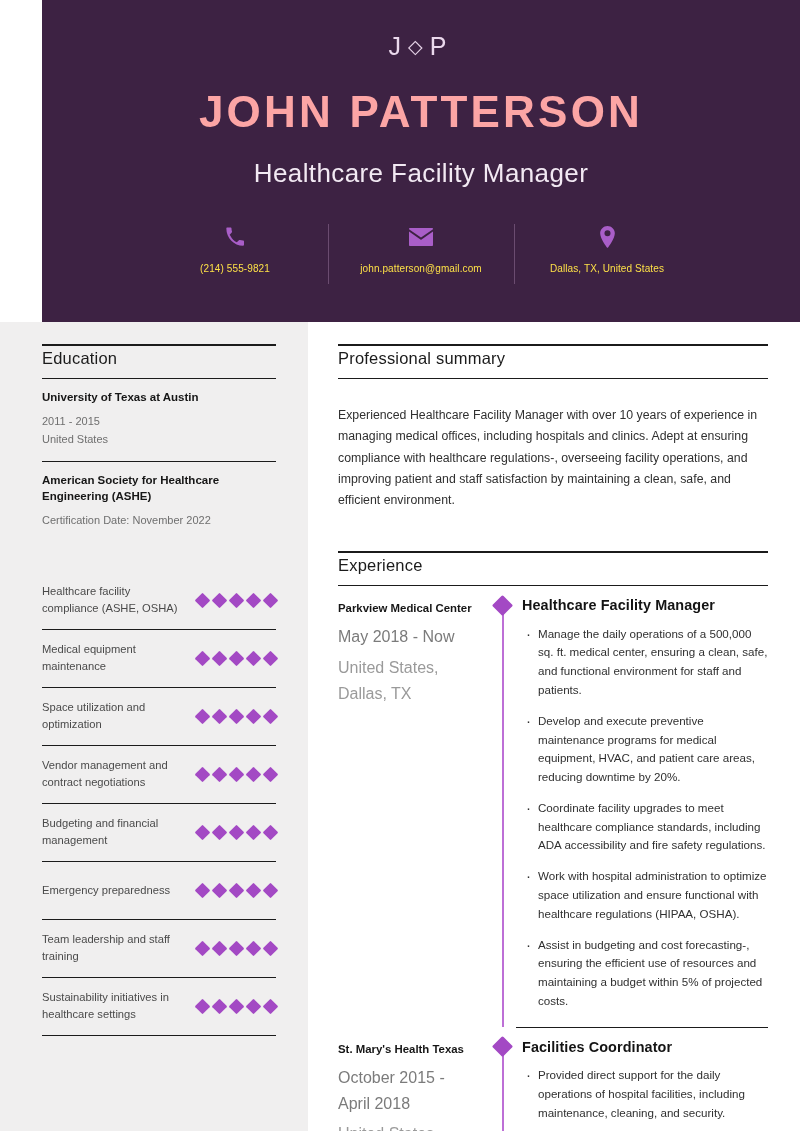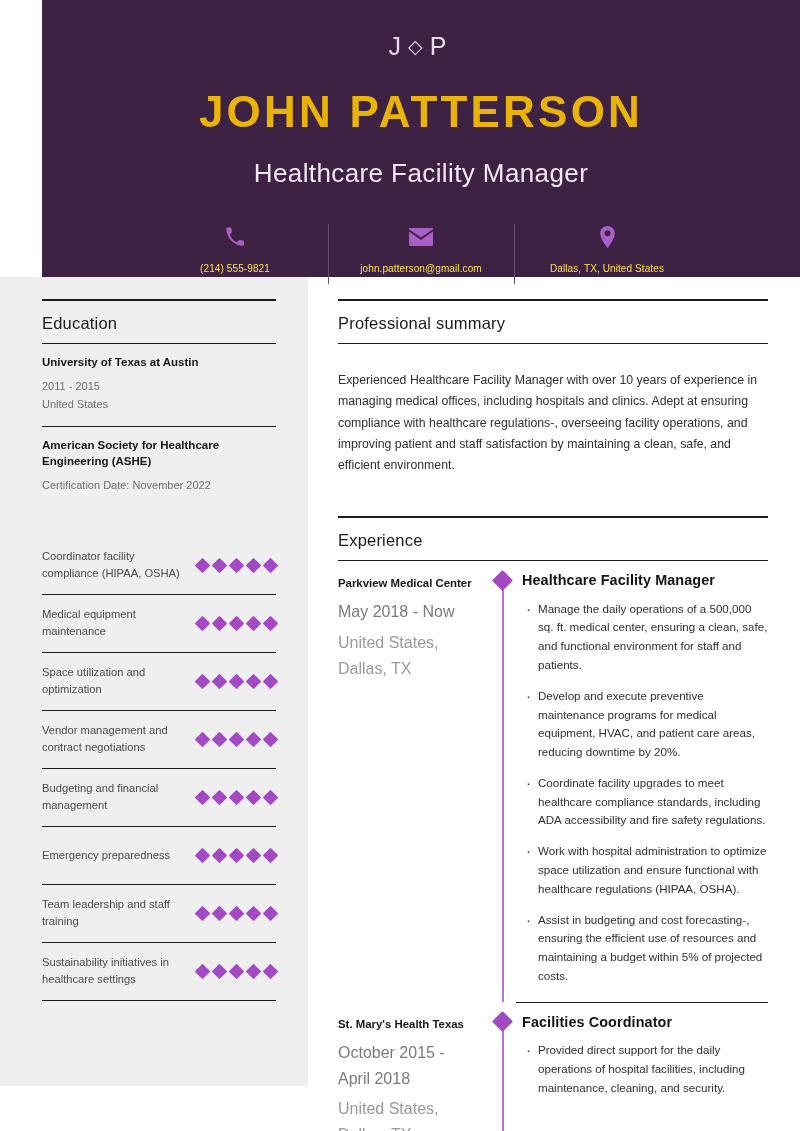--- a/index.html
+++ b/index.html
@@ -17,21 +17,21 @@
     position: relative;
     width: 800px;
     height: 1131px;
     background: #ffffff;
     overflow: hidden;
   }
 
   
   .header {
     background: #3D2243;
-    height: 277px;
+    height: 322px;
     box-sizing: border-box;
     padding: 34px 40px 0 40px;
     text-align: center;
     color: #ffffff;
     position: relative;
     margin-left: 42px;
   }
 
   .monogram {
     font-family: "Liberation Sans", sans-serif;
@@ -46,21 +46,21 @@
   .monogram .mono-dia {
     font-size: 19px;
     position: relative;
     top: -2px;
   }
 
   .full-name {
     font-size: 44px;
     font-weight: 700;
     letter-spacing: 3.2px;
-    color: #eab308;
+    color: #fca5a5;
     line-height: 1.1;
     margin: 0 0 22px 0;
     white-space: nowrap;
   }
 
   .job-title {
     font-size: 26px;
     font-weight: 300;
     letter-spacing: 0.4px;
     color: #F2E9F3;
@@ -129,21 +129,21 @@
 
   
   .sec {
     margin-bottom: 6px;
   }
   .sec-head {
     font-size: 16.5px;
     font-weight: 400;
     color: #1b1b1b;
     letter-spacing: 0.2px;
-    padding: 13px 0 10px 0;
+    padding: 3px 0 10px 0;
     border-top: 2px solid #1b1b1b;
     border-bottom: 1.6px solid #1b1b1b;
     line-height: 1.15;
   }
 
   
   .edu-item {
     padding: 11px 0 13px 0;
     border-bottom: 1.6px solid #1b1b1b;
   }
@@ -354,21 +354,21 @@
 
         <div class="edu-item last">
           <div class="edu-school">American Society for Healthcare Engineering (ASHE)</div>
           <div class="edu-meta">Certification Date: November 2022</div>
         </div>
       </section>
 
       <section class="sec skills-block">
         <div id="skills-list">
             <div class="skill-row">
-              <div class="skill-name">Coordinator facility compliance (HIPAA, OSHA)</div>
+              <div class="skill-name">Healthcare facility compliance (ASHE, OSHA)</div>
               <div class="skill-dots">
                 <span class="dia"></span>
                 <span class="dia"></span>
                 <span class="dia"></span>
                 <span class="dia"></span>
                 <span class="dia"></span>
               </div>
             </div>
             <div class="skill-row">
               <div class="skill-name">Medical equipment maintenance</div>

